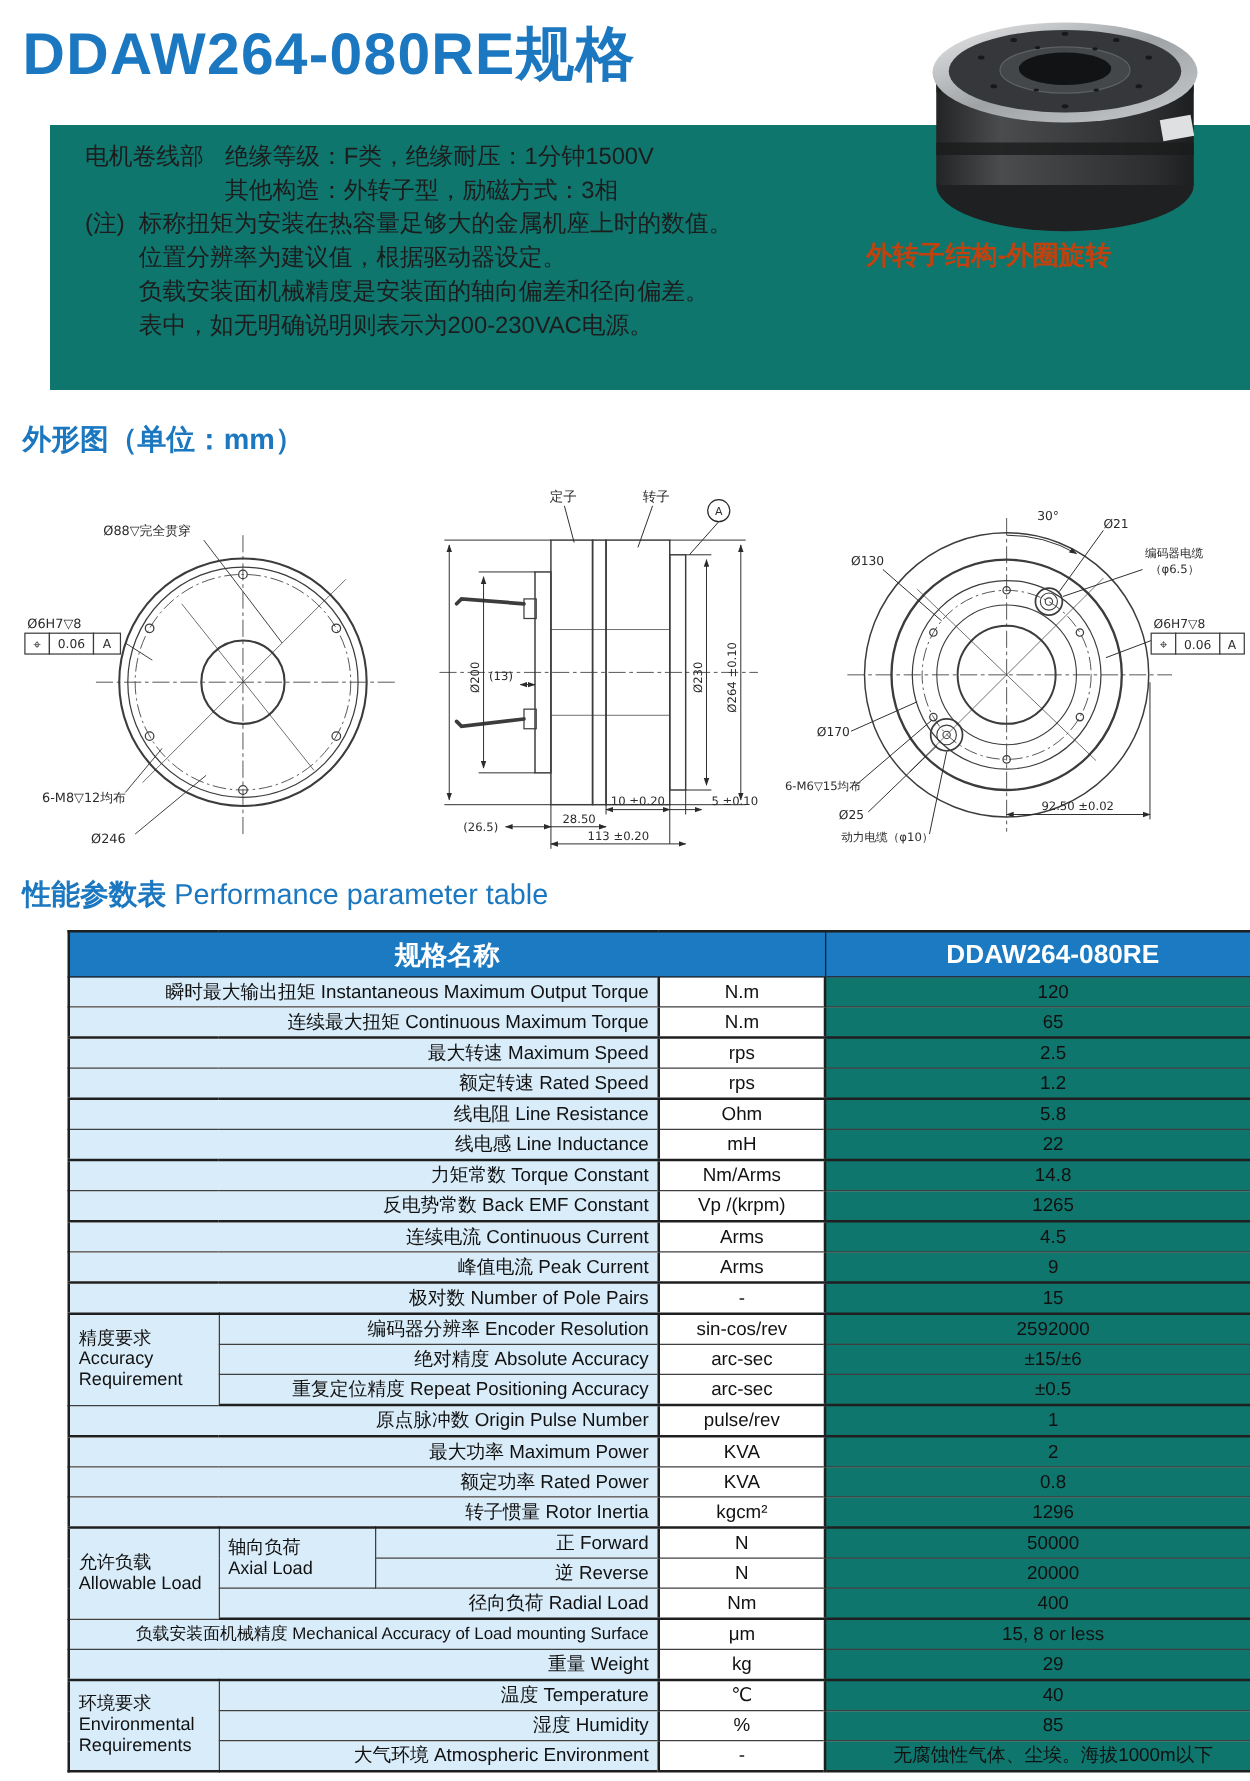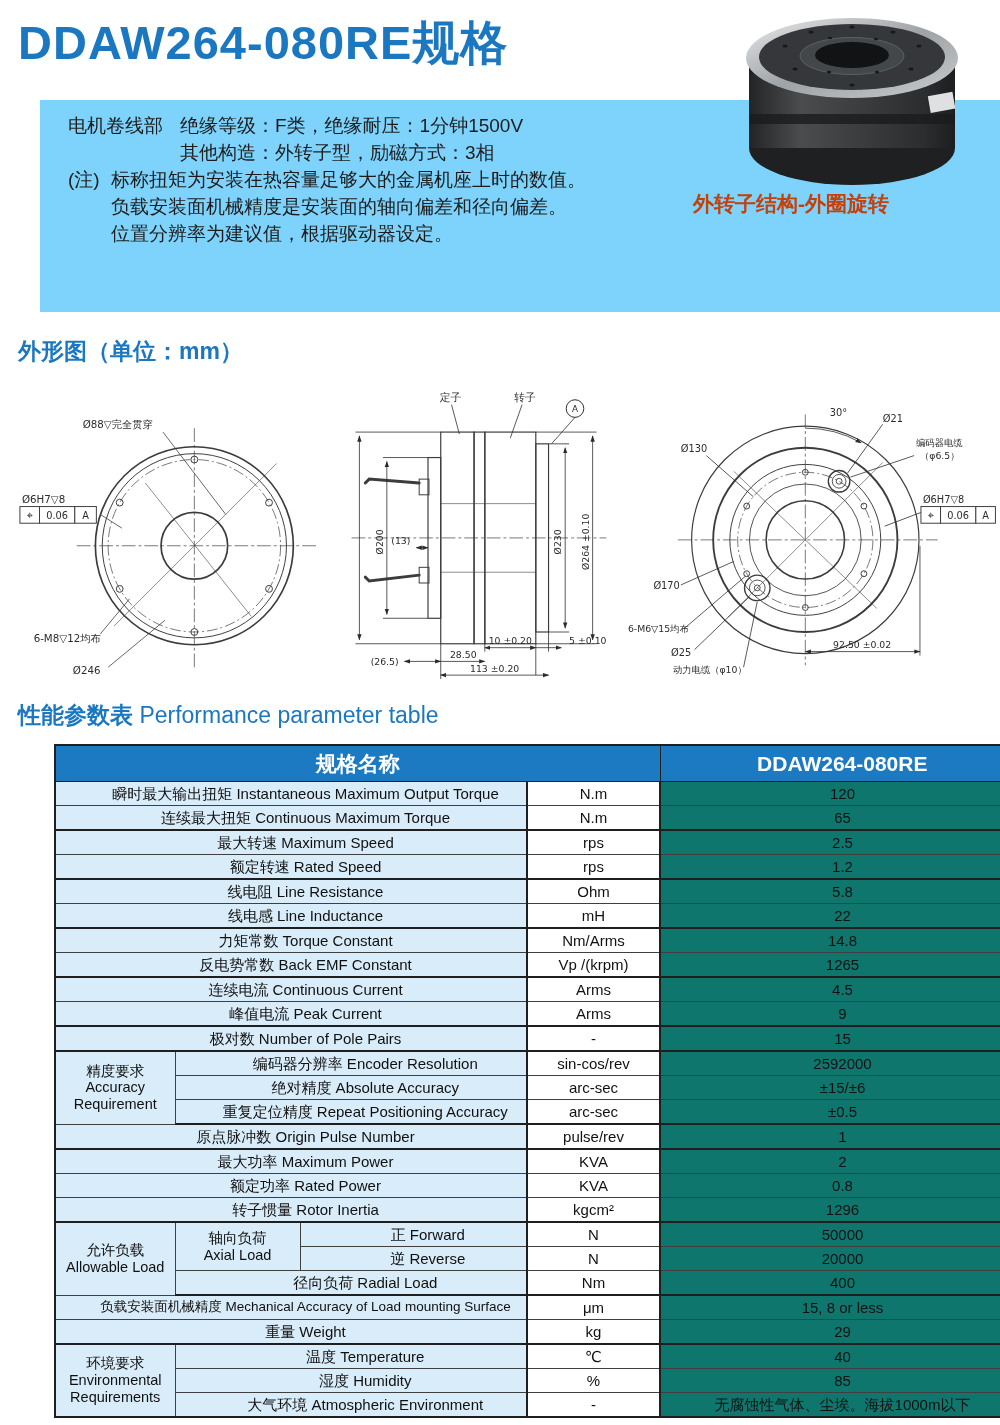--- a/index.html
+++ b/index.html
@@ -1,20 +1,20 @@
 <!DOCTYPE html>
 <html><head>
 <meta charset="utf-8">
 <style>
   html,body{margin:0;padding:0;background:#ffffff;}
   .page{position:relative;width:1000px;height:1425px;background:#fff;
         font-family:"Liberation Sans","DejaVu Sans",sans-serif;overflow:hidden;}
   .title{position:absolute;left:18px;top:12px;margin:0;font-size:47px;font-weight:900;
          color:#1b78c0;letter-spacing:1px;}
-  .info-box{position:absolute;left:40px;top:100px;width:960px;height:212px;background:#7dd3fc;}
+  .info-box{position:absolute;left:40px;top:100px;width:960px;height:212px;background:#0f766e;}
   .info-content{position:absolute;left:28px;top:12px;font-size:19px;color:#1c1c1c;line-height:27px;}
   .spec-line1{display:flex;}
   .lead{display:inline-block;width:112px;}
   .spec-indent{padding-left:112px;}
   .note-line{display:flex;}
   .note-label{display:inline-block;width:43px;}
   .note-indent{padding-left:43px;}
   .photo{position:absolute;left:733px;top:6px;width:238px;height:185px;}
   .photo-caption{position:absolute;left:693px;top:190px;font-size:21px;font-weight:bold;color:#c2410c;}
   .section-title{position:absolute;font-size:23px;font-weight:bold;color:#1b78c0;margin:0;}
@@ -24,25 +24,25 @@
   .drawings{position:absolute;left:16px;top:378px;width:980px;height:312px;display:flex;}
   .drawings svg{display:block;}
   .dwg-text{font-family:"DejaVu Sans",sans-serif;fill:#2b2b2b;}
   
   .ptable{position:absolute;left:15px;top:744px;width:970px;border-collapse:collapse;
           table-layout:fixed;border:2px solid #1f1f1f;margin-left:39px;}
   .ptable th{background:#1b7ac2;color:#fff;font-size:21px;font-weight:bold;height:35px;
              border:1px solid #1f1f1f;padding:0;}
   .ptable td{border:1px solid #3f3f3f;height:23px;font-size:15px;color:#111;
              padding:0 7px;line-height:1.05;}
-  .ptable td.n{background:#d9ecf9;text-align:center;white-space:nowrap;overflow:hidden;padding-left:36px;}
+  .ptable td.n{background:#d9ecf9;text-align:right;white-space:nowrap;overflow:hidden;padding-left:36px;}
   .ptable td.sm{font-size:13.5px;}
   .ptable td.u{background:#fff;text-align:center;border-left:2px solid #1f1f1f;}
   .ptable td.v{background:#0f766e;text-align:center;border-left:2px solid #1f1f1f;}
-  .ptable td.g{background:#d9ecf9;text-align:center;font-size:14.5px;line-height:1.15;}
+  .ptable td.g{background:#d9ecf9;text-align:left;font-size:14.5px;line-height:1.15;}
   .ptable td.g span{display:block;}
   .ptable tr.tb td{border-bottom:2px solid #1f1f1f;}
 </style>
 </head>
 <body>
 
 <div class="page">
 
   <h1 class="title">DDAW264-080RE规格</h1>
 
@@ -50,22 +50,23 @@
     <div class="info-content">
       <div class="spec-line1">
         <span class="lead">电机卷线部</span>
         <span>绝缘等级：F类，绝缘耐压：1分钟1500V</span>
       </div>
       <div class="spec-indent">其他构造：外转子型，励磁方式：3相</div>
       <div class="note-line">
         <span class="note-label">(注)</span>
         <span>标称扭矩为安装在热容量足够大的金属机座上时的数值。</span>
       </div>
+      <div class="note-indent">位置分辨率为建议值，根据驱动器设定。</div>
       <div class="note-indent">负载安装面机械精度是安装面的轴向偏差和径向偏差。</div>
-      <div class="note-indent">位置分辨率为建议值，根据驱动器设定。</div>
+      <div class="note-indent">表中，如无明确说明则表示为200-230VAC电源。</div>
     </div>
   </div>
 
   <svg class="photo" viewBox="0 0 238 185">
     <defs>
       <linearGradient id="bodyG" x1="0" y1="0" x2="1" y2="0">
         <stop offset="0" stop-color="#232425"></stop>
           <stop offset="0.25" stop-color="#4a4c4e"></stop>
         <stop offset="0.55" stop-color="#3a3c3e"></stop>
           <stop offset="0.85" stop-color="#2c2d2f"></stop>

